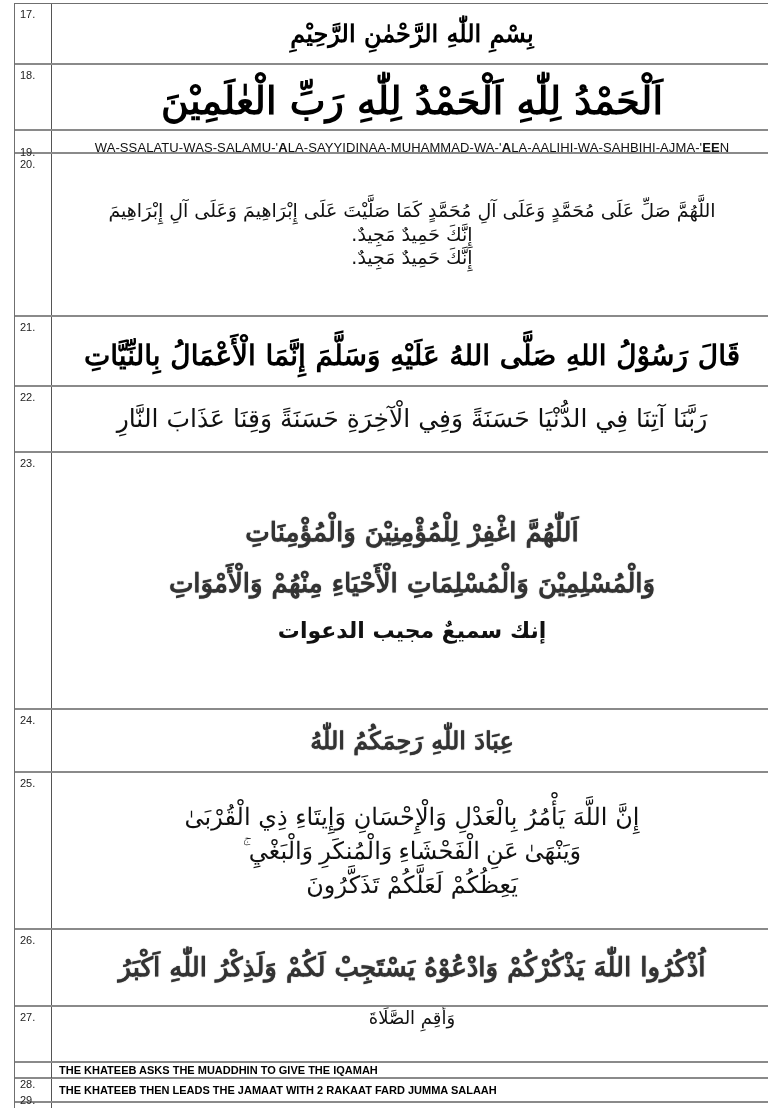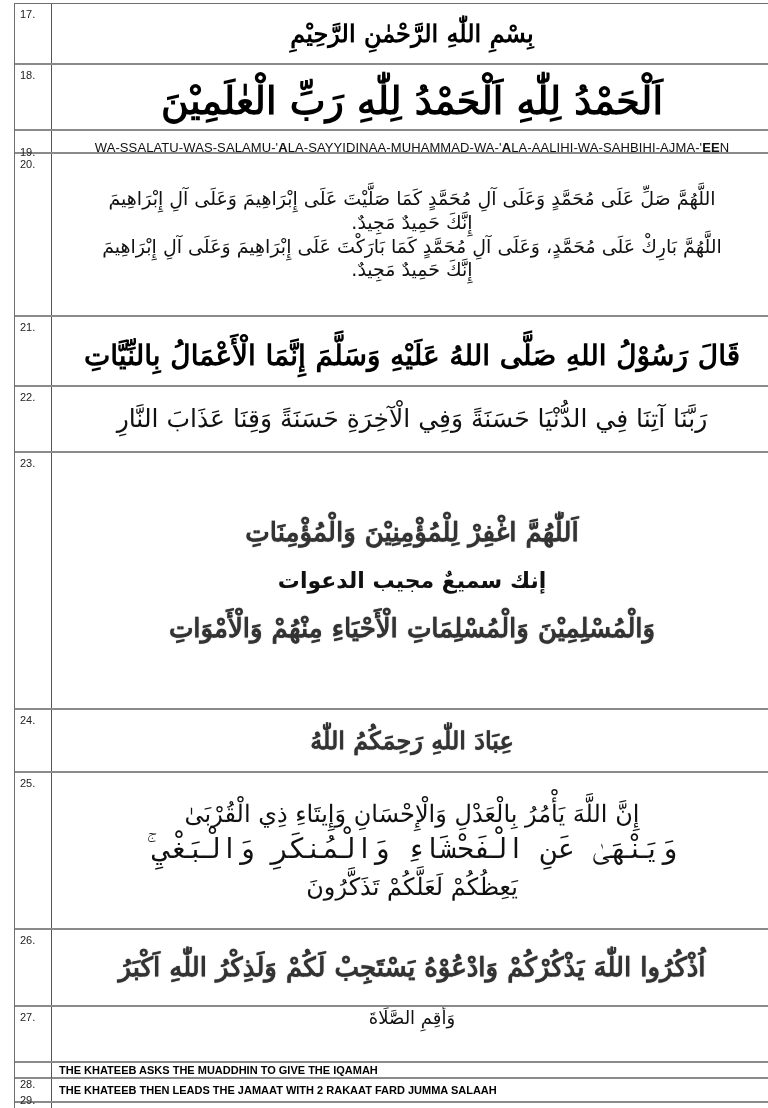--- a/index.html
+++ b/index.html
@@ -57,21 +57,20 @@
     <div class="cell translit">
       <div><span>WA-SSALATU-WAS-SALAMU-'</span><span class="u">A</span><span>LA-SAYYIDINAA-MUHAMMAD-WA-'</span><span class="u">A</span><span>LA-AALIHI-WA-SAHBIHI-AJMA-'</span><span class="b">EE</span><span>N</span></div>
     </div>
   </div>
 
   <div class="row" style="height:163px">
     <div class="num">20.</div>
     <div class="cell">
       <div class="ar" style="font-size:19px">اللَّهُمَّ صَلِّ عَلَى مُحَمَّدٍ وَعَلَى آلِ مُحَمَّدٍ كَمَا صَلَّيْتَ عَلَى إِبْرَاهِيمَ وَعَلَى آلِ إِبْرَاهِيمَ</div>
       <div class="ar" style="font-size:19px">إِنَّكَ حَمِيدٌ مَجِيدٌ.</div>
-      <div class="ar" style="font-size:19px">اللَّهُمَّ بَارِكْ عَلَى مُحَمَّدٍ، وَعَلَى آلِ مُحَمَّدٍ كَمَا بَارَكْتَ عَلَى إِبْرَاهِيمَ وَعَلَى آلِ إِبْرَاهِيمَ</div>
       <div class="ar" style="font-size:19px">إِنَّكَ حَمِيدٌ مَجِيدٌ.</div>
     </div>
   </div>
 
   <div class="row" style="height:70px">
     <div class="num">21.</div>
     <div class="cell">
       <div class="ar cal" style="font-size:28px; padding-top:8px">قَالَ رَسُوْلُ اللهِ صَلَّى اللهُ عَلَيْهِ وَسَلَّمَ إِنَّمَا الْأَعْمَالُ بِالنِّيَّاتِ</div>
     </div>
   </div>
@@ -80,37 +79,37 @@
     <div class="num">22.</div>
     <div class="cell">
       <div class="ar" style="font-size:25px; font-family:'DejaVu Serif', serif">رَبَّنَا آتِنَا فِي الدُّنْيَا حَسَنَةً وَفِي الْآخِرَةِ حَسَنَةً وَقِنَا عَذَابَ النَّارِ</div>
     </div>
   </div>
 
   <div class="row" style="height:257px">
     <div class="num">23.</div>
     <div class="cell" style="gap:18px">
       <div class="ar scan" style="font-size:26px">اَللّٰهُمَّ اغْفِرْ لِلْمُؤْمِنِيْنَ وَالْمُؤْمِنَاتِ</div>
+      <div class="ar scan" style="font-size:26px">وَالْمُسْلِمِيْنَ وَالْمُسْلِمَاتِ الْأَحْيَاءِ مِنْهُمْ وَالْأَمْوَاتِ</div>
       <div class="ar" style="font-size:22px; font-weight:bold; color:#111">إنك سميعٌ مجيب الدعوات</div>
-      <div class="ar scan" style="font-size:26px">وَالْمُسْلِمِيْنَ وَالْمُسْلِمَاتِ الْأَحْيَاءِ مِنْهُمْ وَالْأَمْوَاتِ</div>
     </div>
   </div>
 
   <div class="row" style="height:63px">
     <div class="num">24.</div>
     <div class="cell">
       <div class="ar scan" style="font-size:24px">عِبَادَ اللّٰهِ رَحِمَكُمُ اللّٰهُ</div>
     </div>
   </div>
 
   <div class="row" style="height:157px">
     <div class="num">25.</div>
     <div class="cell" style="gap:4px">
       <div class="ar" style="font-size:24px; font-family:'DejaVu Serif', serif">إِنَّ اللَّهَ يَأْمُرُ بِالْعَدْلِ وَالْإِحْسَانِ وَإِيتَاءِ ذِي الْقُرْبَىٰ</div>
-      <div class="ar" style="font-size:28px; font-family:Liberation Mono, monospace">وَيَنْهَىٰ عَنِ الْفَحْشَاءِ وَالْمُنكَرِ وَالْبَغْيِ ۚ</div>
+      <div class="ar" style="font-size:24px; font-family:Liberation Serif, serif">وَيَنْهَىٰ عَنِ الْفَحْشَاءِ وَالْمُنكَرِ وَالْبَغْيِ ۚ</div>
       <div class="ar" style="font-size:24px; font-family:'DejaVu Serif', serif">يَعِظُكُمْ لَعَلَّكُمْ تَذَكَّرُونَ</div>
     </div>
   </div>
 
   <div class="row" style="height:77px">
     <div class="num">26.</div>
     <div class="cell">
       <div class="ar scan" style="font-size:26px">اُذْكُرُوا اللّٰهَ يَذْكُرْكُمْ وَادْعُوْهُ يَسْتَجِبْ لَكُمْ وَلَذِكْرُ اللّٰهِ اَكْبَرُ</div>
     </div>
   </div>

